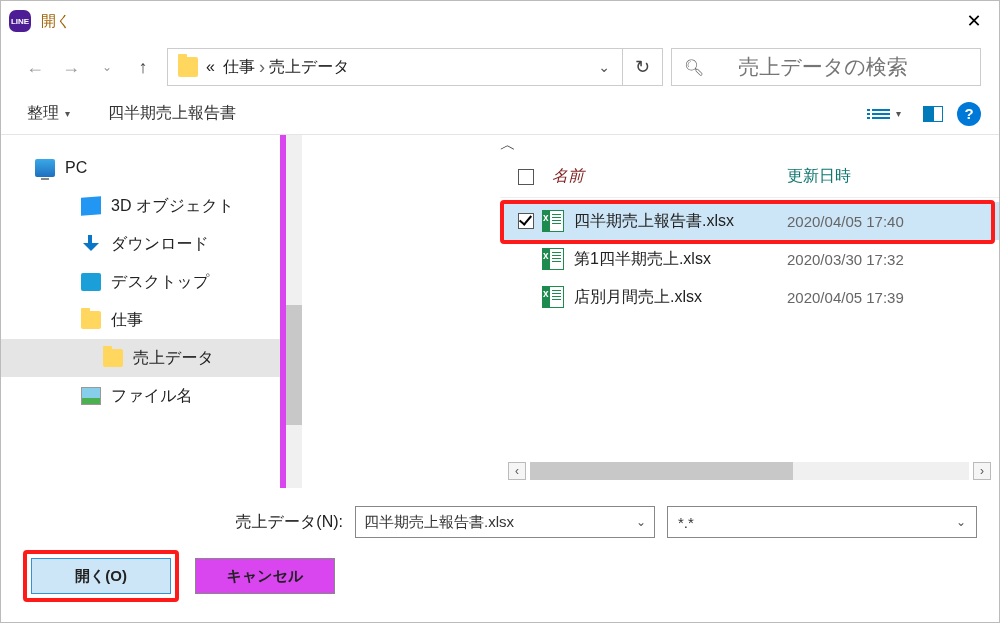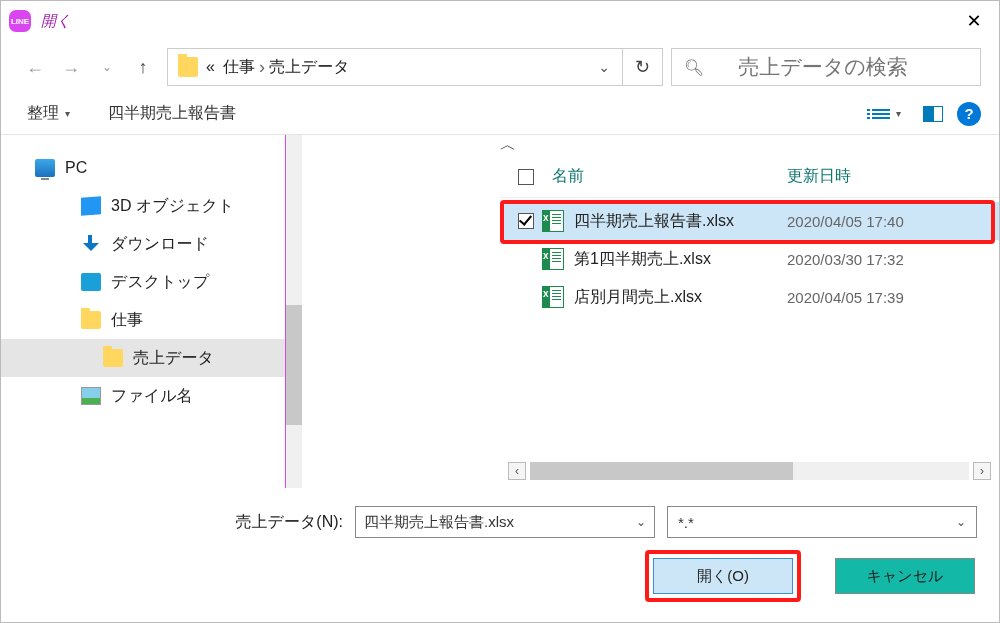--- a/index.html
+++ b/index.html
@@ -1,22 +1,22 @@
 <!DOCTYPE html>
 <html><head>
 <meta charset="utf-8">
 <style>
   * { box-sizing: border-box; font-family: "Yu Gothic UI", "Meiryo", sans-serif; }
   body { margin: 0; background: #fff; width: 1000px; height: 623px; overflow: hidden; color: #333; }
   .window { width: 1000px; height: 623px; border: 1px solid #bbb; display: flex; flex-direction: column; background:#fff;}
   
   .titlebar { height: 40px; display: flex; align-items: center; padding: 0 0 0 8px; }
-  .titlebar .app-icon { width: 22px; height: 22px; margin-right: 10px; border-radius: 7px; background:#d946ef; display:flex; align-items:center; justify-content:center;}
+  .titlebar .app-icon { width: 22px; height: 22px; margin-right: 10px; border-radius: 7px; background:#4c1d95; display:flex; align-items:center; justify-content:center;}
   .titlebar .app-icon span{ color:#fff; font-size:8px; font-weight:bold;}
-  .titlebar .title-text { font-size: 15px; color:#a21caf;font-style:italic; }
+  .titlebar .title-text { font-size: 15px; color:#a16207; }
   .titlebar .spacer { flex: 1; }
   .titlebar .close-btn { width: 50px; height: 40px; display:flex; align-items:center; justify-content:center; font-size:18px; color:#000; }
   
   .navbar { height: 52px; display:flex; align-items:center; padding: 0 18px; gap:4px; }
   .nav-arrow { width:32px; height:32px; display:flex; align-items:center; justify-content:center; color:#999; font-size:18px;}
   .nav-up { width:32px; height:32px; display:flex; align-items:center; justify-content:center; color:#444; font-size:18px;}
   .addressbar { flex:1; height:38px; border:1px solid #ccc; display:flex; align-items:center; background:#fff; margin:0 4px;}
   .addressbar .folder-icon { width:20px;height:20px; margin:0 8px 0 10px; background:#ffd65e; border-radius:2px; position:relative;}
   .addressbar .folder-icon:before{content:"";position:absolute;top:-3px;left:0;width:9px;height:4px;background:#ffd65e;border-radius:1px 1px 0 0;}
   .addressbar .crumb-sep { color:#666; font-size:18px; margin:0 4px;}
@@ -34,21 +34,21 @@
   .toolbar .spacer{flex:1;}
   .toolbar .help-icon{ width:24px;height:24px; border-radius:50%; background:#0078d7; color:#fff; display:flex; align-items:center; justify-content:center; font-size:15px; font-weight:bold; margin-left:14px;}
   .toolbar .pane-icon{ width:20px;height:16px; border:1px solid #007ab8; display:inline-block; margin-left:14px; position:relative;}
   .toolbar .pane-icon:after{content:"";position:absolute;left:9px;top:0;bottom:0;width:1px;background:#007ab8;}
   .toolbar .pane-icon:before{content:"";position:absolute;left:0;top:0;bottom:0;width:9px;background:#007ab8;}
   .toolbar .list-icon{display:inline-flex;flex-direction:column;gap:2px;margin-left:8px;}
   .toolbar .list-icon span{display:block;width:18px;height:2px;background:#007ab8;position:relative;}
   .toolbar .list-icon span:before{content:"";position:absolute;left:-5px;top:0;width:3px;height:2px;background:#007ab8;}
   
   .body { flex:1; display:flex; min-height:0;}
-  .sidebar { width:285px; border-right:1px solid #d946ef; padding-top:14px; display:flex; flex-direction:column;}
+  .sidebar { width:285px; border-right:6px solid #d946ef; padding-top:14px; display:flex; flex-direction:column;}
   .side-item { height:38px; display:flex; align-items:center; padding-left:34px; font-size:16px; color:#222; gap:10px;}
   .side-item.level1{padding-left:80px;}
   .side-item.level2{padding-left:80px;}
   .side-item.level3{padding-left:102px;}
   .side-item.selected{ background:#e5e5e5;}
   .side-ico{ width:20px; height:18px; flex-shrink:0; display:inline-block;}
   .ico-pc{ background:linear-gradient(#3aa9e8,#1e6fbf); border-radius:2px; position:relative;}
   .ico-pc:after{content:"";position:absolute;bottom:-3px;left:6px;width:8px;height:2px;background:#888;}
   .ico-3d{ background:#2196f3; transform:skewY(-4deg); }
   .ico-dl{ position:relative;}
@@ -62,21 +62,21 @@
   .ico-pic{ background:linear-gradient(#87ceeb 60%,#4caf50 60%); border:1px solid #999;}
   .side-scrollbar{width:16px;background:#f0f0f0;}
   .sidebar-wrap{display:flex;flex:1;}
   .side-scrollbar .thumb{width:100%;height:120px;background:#c8c8c8;margin-top:170px;}
   
   .filepane { flex:1; display:flex; flex-direction:column; min-width:0;}
   .file-header{ height:42px; display:flex; align-items:center; border-bottom:1px solid #eee; padding:0 12px; background:#fff;}
   .filepane-inner{position:relative;}
   .fh-check{ width:28px; display:flex; align-items:center; justify-content:center;}
   .fh-check .box, .fr-check .box{ width:16px;height:16px;border:1px solid #555; background:#fff;}
-  .fh-name{ flex:1; font-size:16px; color:#0f766e; padding-left:12px;}
+  .fh-name{ flex:1; font-size:16px; color:#7f1d1d; padding-left:12px;font-style:italic;}
   .fh-date{ width:200px; font-size:16px; color:#0f766e;}
   .file-rows{ position:relative; padding-top:4px;}
   .file-row{ height:38px; display:flex; align-items:center; padding:0 12px;}
   .file-row.selected{ background:#cde6f7;}
   .fr-check{width:28px; display:flex; align-items:center; justify-content:center;}
   .fr-check .box.checked{background:#fff; position:relative;}
   .fr-check .box.checked:after{content:"";position:absolute;left:3px;top:-1px;width:5px;height:10px;border-right:2px solid #000;border-bottom:2px solid #000;transform:rotate(40deg);}
   .fr-icon{width:22px;height:22px;margin:0 10px 0 2px; flex-shrink:0;}
   .xls-icon{background:#fff;border:1px solid #1d8a4e;position:relative;border-left:8px solid #1d8a4e;}
   .xls-icon:after{content:"x";position:absolute;left:-7px;top:1px;color:#fff;font-size:10px;font-weight:bold;}
@@ -90,22 +90,22 @@
   .hscroll .track{ flex:1; height:18px; background:#f0f0f0; position:relative;}
   .hscroll .thumb{ position:absolute; left:0; top:0; bottom:0; width:60%; background:#c8c8c8;}
   
   .footer { padding:18px 22px 20px; background:#fff;}
   .footer-row{ display:flex; align-items:center; justify-content:flex-end; gap:12px; margin-bottom:12px;}
   .fname-label{ font-size:16px; color:#222;}
   .fname-input{ width:300px; height:32px; border:1px solid #888; padding:0 8px; font-size:15px; display:flex; align-items:center; justify-content:space-between; background:#fff;}
   .fname-input .drop{color:#555; font-size:12px;}
   .ftype-select{ width:310px; height:32px; border:1px solid #888; padding:0 10px; font-size:15px; display:flex; align-items:center; justify-content:space-between; background:#fff;}
   .ftype-select .drop{color:#555; font-size:12px;}
-  .footer-btns{ display:flex; justify-content:flex-end; gap:34px; padding-right:2px;}
-  .btn{ width:140px; height:36px; border:1px solid #888; background:#14b8a6; display:flex; align-items:center; justify-content:center; font-size:15px; color:#222;}
+  .footer-btns{ display:flex; gap:16px; padding-right:2px;font-weight:bold;}
+  .btn{ width:140px; height:36px; border:1px solid #888; background:#d946ef; display:flex; align-items:center; justify-content:center; font-size:15px; color:#222;}
   .btn.primary{ background:#cde6f7; border-color:#3391d6;}
   .primary-wrap{ border:4px solid #ff1a1a; border-radius:4px; padding:4px;}
 </style>
 </head>
 <body>
 
 <div class="window">
 
   <div class="titlebar">
     <div class="app-icon">

